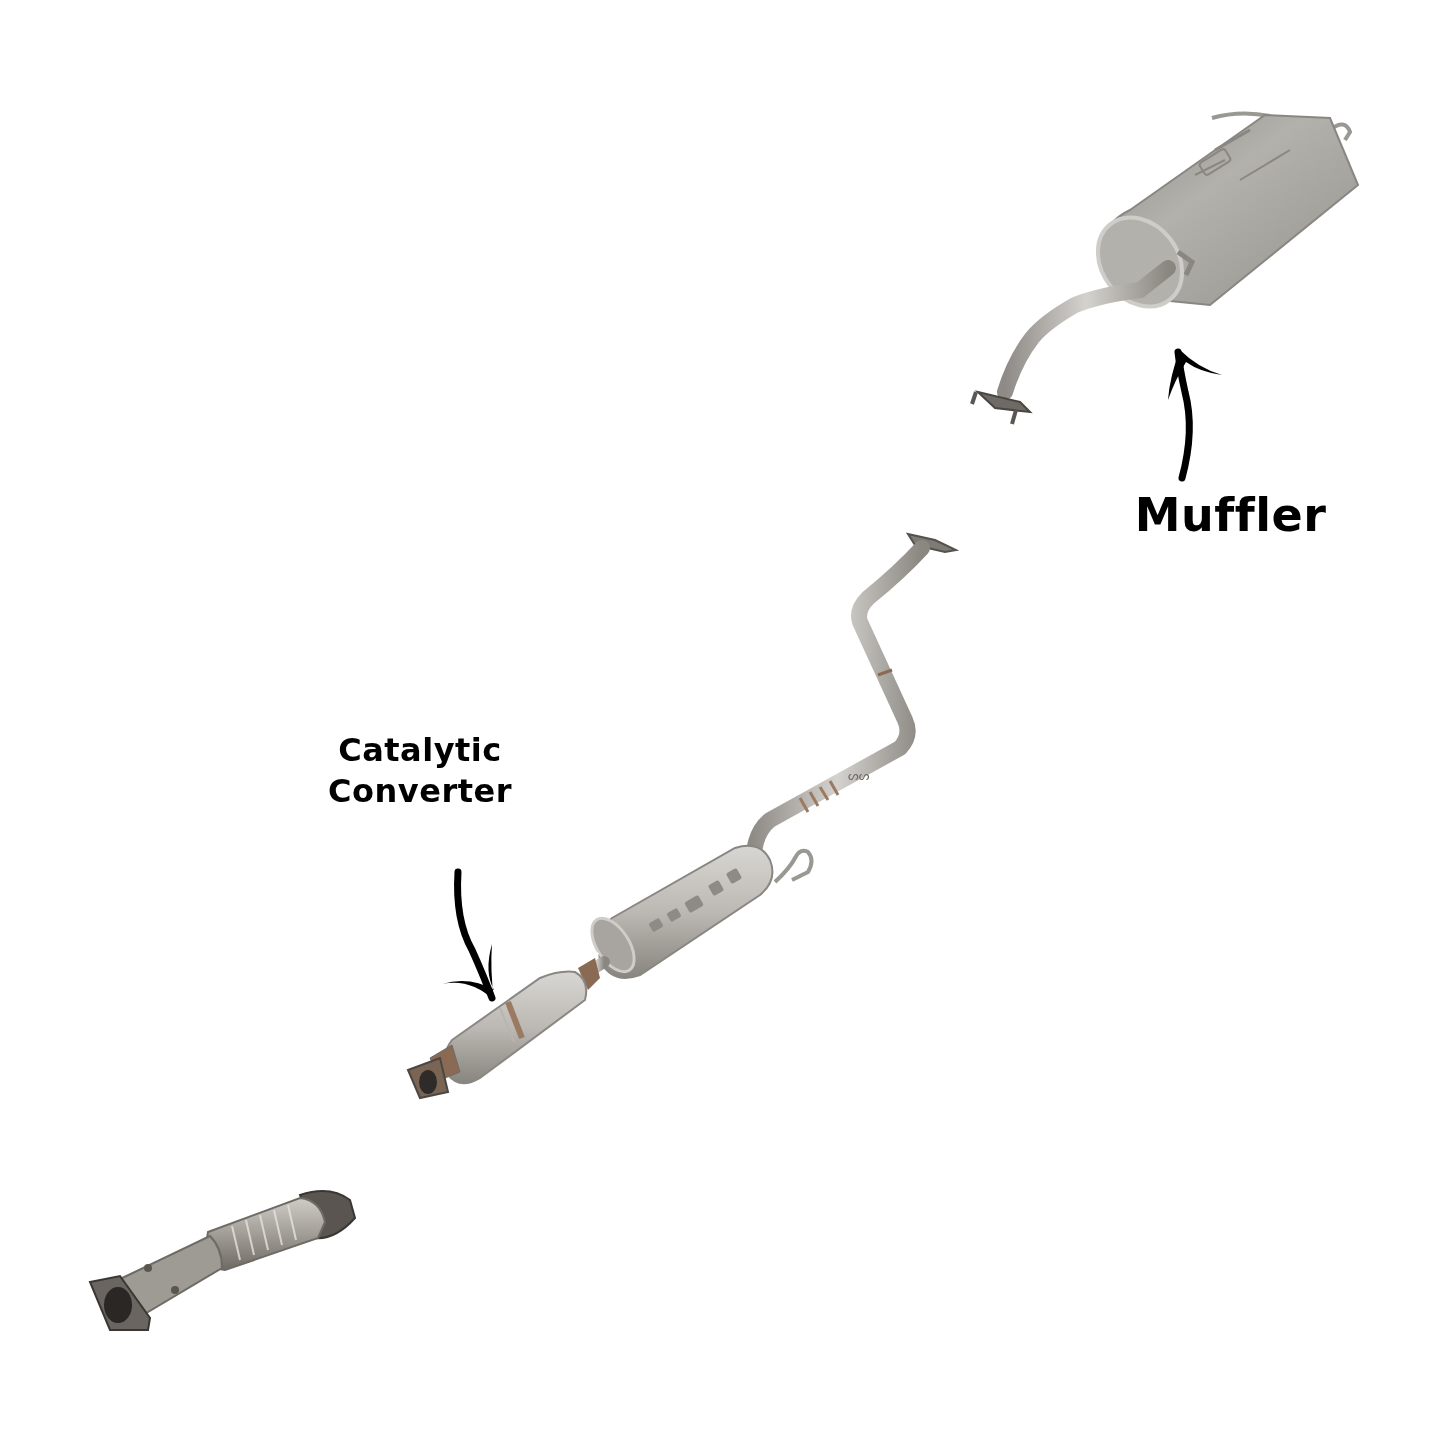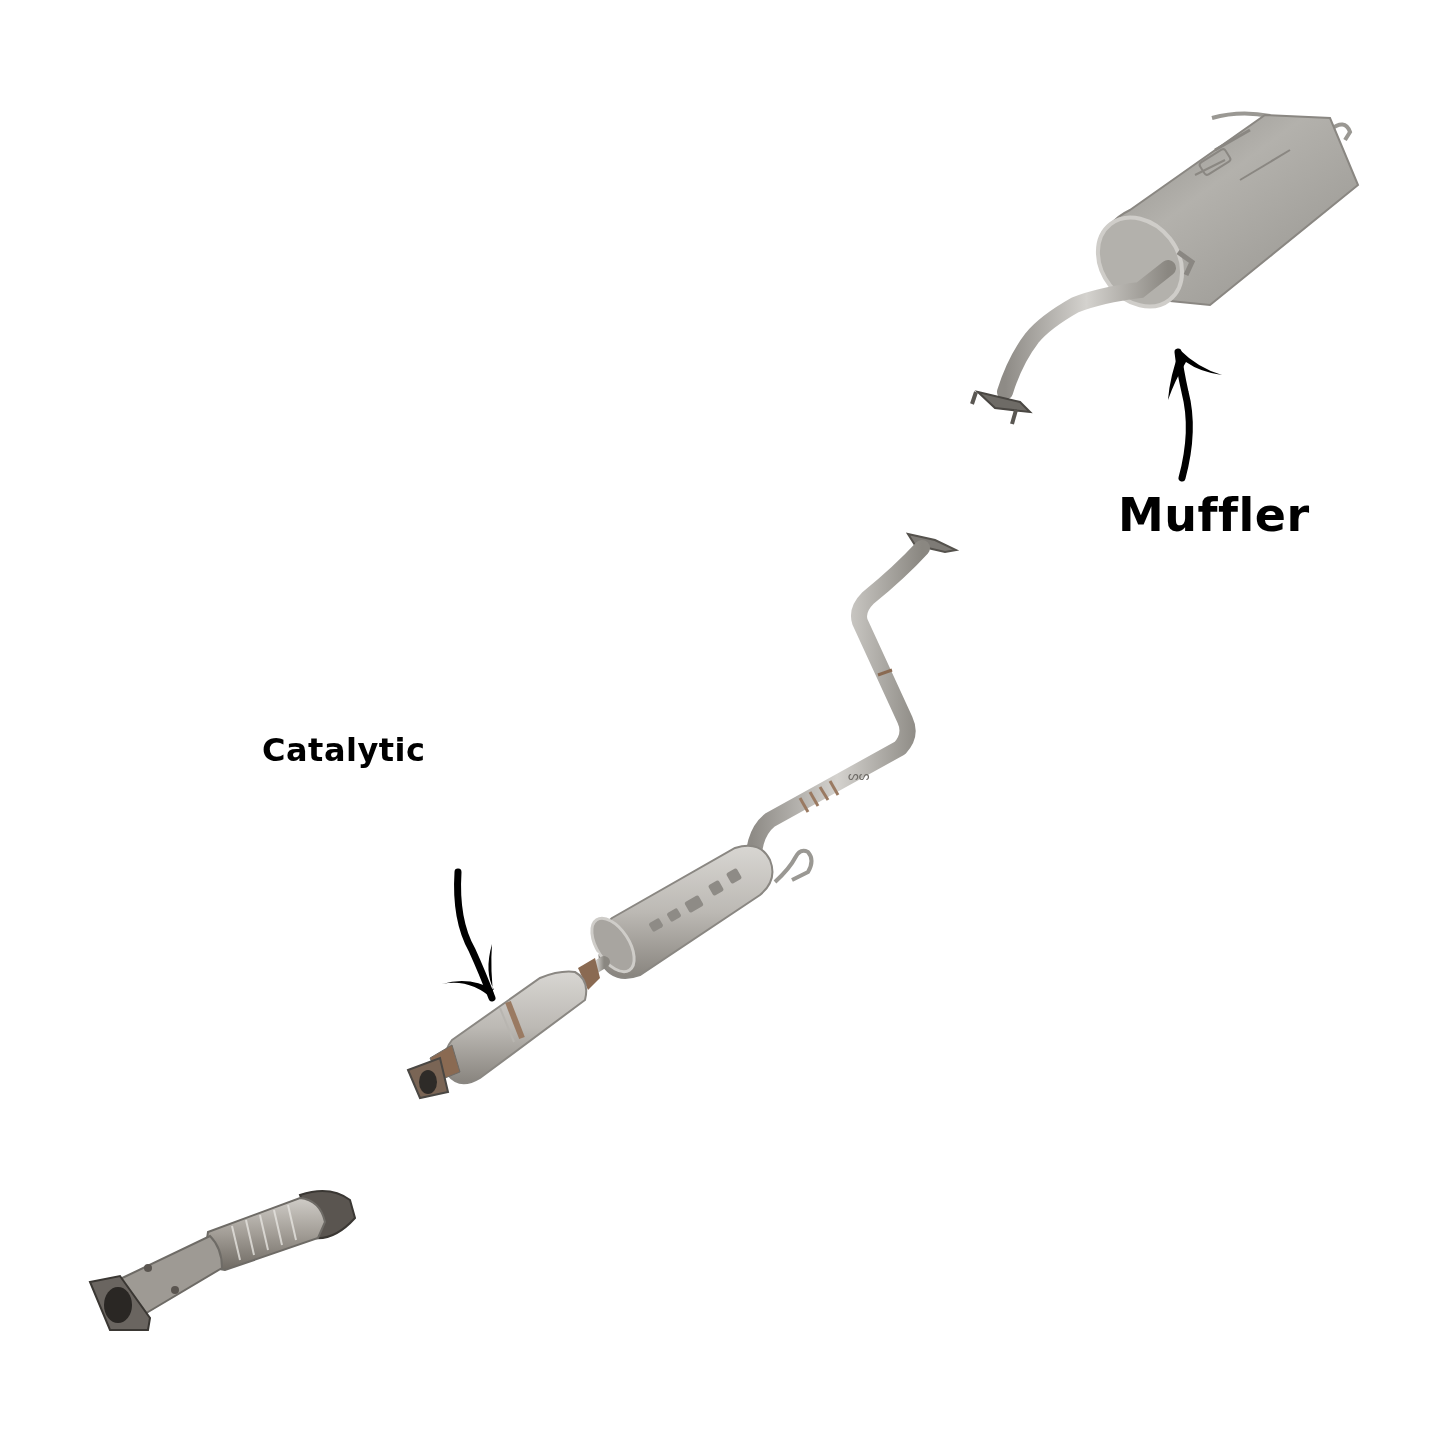--- a/index.html
+++ b/index.html
@@ -19,21 +19,21 @@
       left: 0;
       top: 0;
       width: 1445px;
       height: 1445px;
     }
     .label {
       position: absolute;
       font-family: "DejaVu Sans", sans-serif;
       font-weight: bold;
       color: #000000;
-      text-align: left;
+      text-align: center;
       letter-spacing: 0.5px;
       line-height: 1.28;
       white-space: nowrap;
     }
     .label-muffler {
       left: 1118px;
       top: 486px;
       width: 225px;
       font-size: 46px;
     }
@@ -180,15 +180,16 @@
       <path d="M442 984 Q470 978 494 1000 Q490 970 492 944 Q484 972 494 990 Q470 976 442 984 Z" fill="#000000"></path>
     </g>
   </svg>
 
   <div class="label label-muffler">
     <span class="label-line">Muffler</span>
   </div>
 
   <div class="label label-cat">
     <span class="label-line">Catalytic</span>
+    <span class="label-line">Converter</span>
   </div>
 
 </div>
 
 </body></html>

